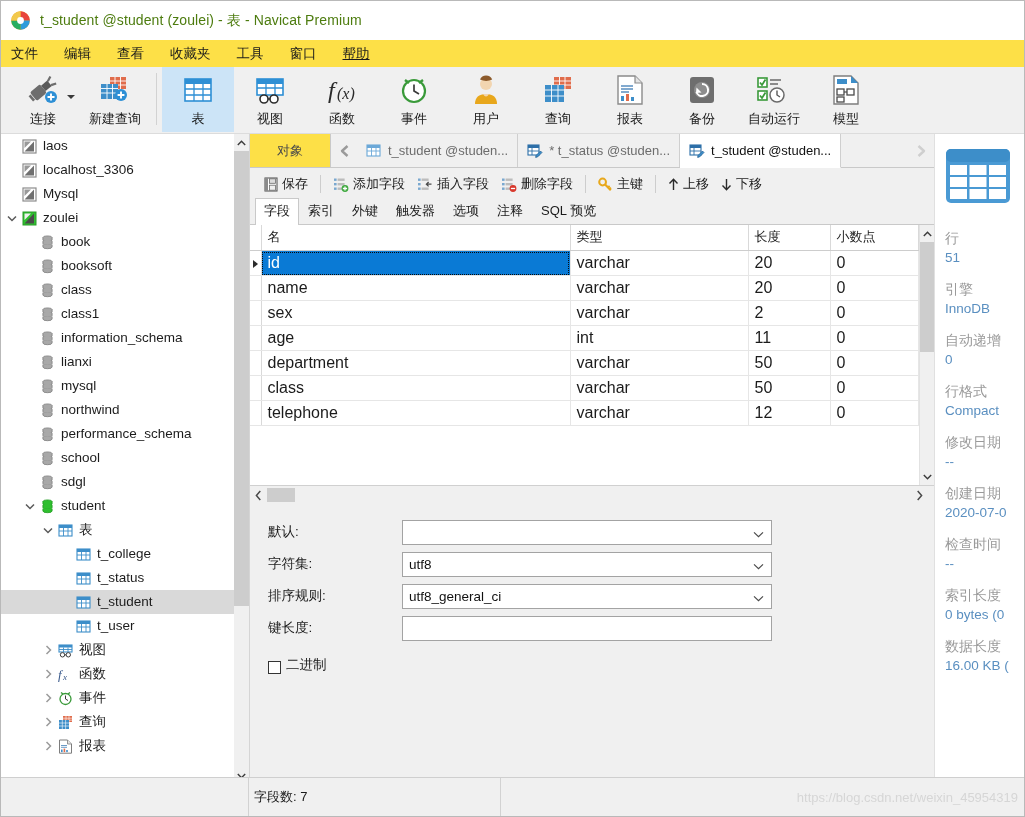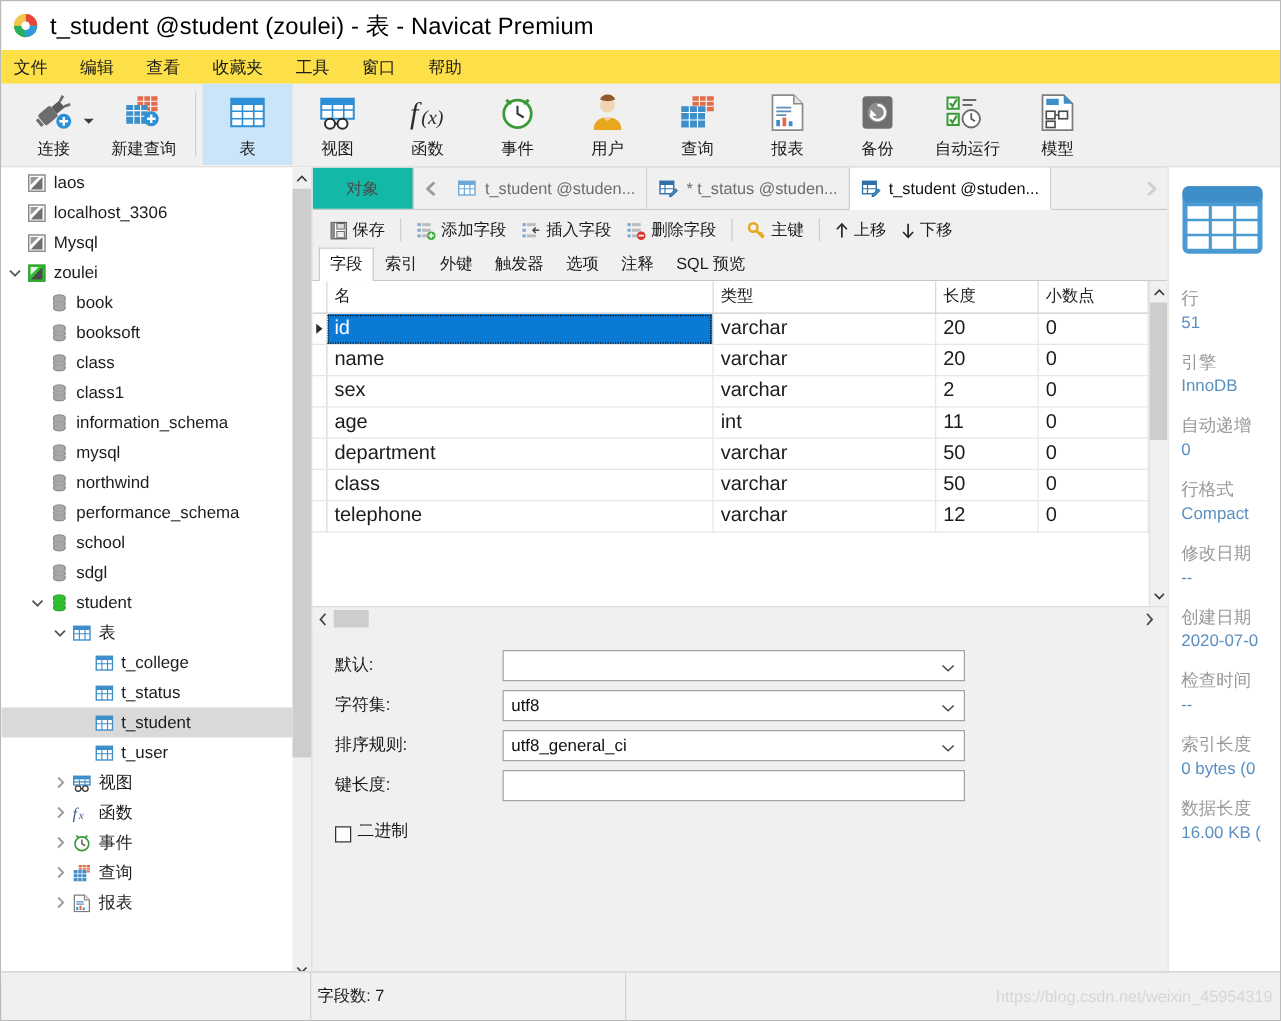--- a/index.html
+++ b/index.html
@@ -8,26 +8,26 @@
     font-family:"Liberation Sans","DejaVu Sans",sans-serif;
     font-size:13px;color:#1a1a1a;background:#ffffff;
     -webkit-font-smoothing:antialiased;
   }
   .app{position:relative;width:1025px;height:817px;border:1px solid #b9b9b9;box-sizing:border-box;overflow:hidden;background:#f0f0f0;}
 
   
   .titlebar{height:39px;background:#ffffff;display:flex;align-items:center;padding-left:9px;box-sizing:border-box;}
   .nav-logo{width:21px;height:21px;position:relative;flex:0 0 auto;margin-right:9px;}
   .nav-logo svg{display:block;}
-  .title-text{font-size:19px;color:#000000;letter-spacing:0.1px;white-space:nowrap;}
+  .title-text{font-size:14px;color:#4d7c0f;letter-spacing:0.1px;white-space:nowrap;}
 
   
   .menubar{height:27px;background:#fde047;display:flex;align-items:center;padding-left:10px;box-sizing:border-box;}
   .menuitem{font-size:13.5px;color:#1b1b1b;padding:2px 14px 2px 0;margin-right:12px;white-space:nowrap;cursor:default;}
-  .menuitem:last-child{margin-right:0;}
+  .menuitem:last-child{margin-right:0;text-decoration:underline;}
 
   
   .toolbar{height:67px;background:#f0f0f0;display:flex;align-items:flex-start;padding-left:6px;box-sizing:border-box;position:relative;border-bottom:1px solid #dcdcdc;}
   .tb-btn{width:72px;height:65px;display:flex;flex-direction:column;align-items:center;justify-content:flex-start;padding-top:6px;box-sizing:border-box;cursor:default;position:relative;}
   .tb-btn.sel{background:#cce4f7;}
   .tb-ico{height:34px;display:flex;align-items:center;justify-content:center;}
   .tb-lbl{font-size:13px;color:#1b1b1b;margin-top:3px;white-space:nowrap;}
   .tb-sep{width:1px;height:52px;background:#d2d2d2;margin:6px 5px 0 5px;}
   .tb-caret{position:absolute;right:4px;top:28px;width:0;height:0;border-left:4px solid transparent;border-right:4px solid transparent;border-top:4px solid #3a3a3a;}
 
@@ -47,21 +47,21 @@
   .tsb{position:absolute;top:0;right:0;width:15px;height:100%;background:#f0f0f0;}
   .tsb-up,.tsb-dn{position:absolute;left:0;width:15px;height:17px;display:flex;align-items:center;justify-content:center;}
   .tsb-up{top:0;}.tsb-dn{bottom:0;}
   .tsb-thumb{position:absolute;left:0;width:15px;background:#cdcdcd;}
 
   
   .center{flex:1 1 auto;display:flex;flex-direction:column;background:#f0f0f0;min-width:0;}
 
   
   .tabstrip{height:33px;display:flex;align-items:stretch;background:#f0f0f0;border-bottom:1px solid #c9c9c9;}
-  .obj-tab{width:80px;flex:0 0 80px;display:flex;align-items:center;justify-content:center;font-size:13px;color:#4a4a4a;background:#14b8a6;border-right:1px solid #c9c9c9;}
+  .obj-tab{width:80px;flex:0 0 80px;display:flex;align-items:center;justify-content:center;font-size:13px;color:#4a4a4a;background:#fde047;border-right:1px solid #c9c9c9;}
   .tab-scroll{width:26px;flex:0 0 26px;display:flex;align-items:center;justify-content:center;color:#888;background:#f0f0f0;}
   .dtab{display:flex;align-items:center;padding:0 9px;font-size:13px;color:#6d6d6d;background:#f0f0f0;border-right:1px solid #cfcfcf;max-width:176px;white-space:nowrap;overflow:hidden;cursor:default;}
   .dtab .dt-ico{flex:0 0 17px;width:17px;margin-right:5px;display:flex;align-items:center;}
   .dtab.active{background:#ffffff;color:#111;border-bottom:1px solid #fff;margin-bottom:-1px;}
   .tab-filler{flex:1 1 auto;background:#f0f0f0;}
 
   
   .actionbar{height:32px;background:#f0f0f0;display:flex;align-items:center;padding-left:8px;box-sizing:border-box;}
   .abtn{display:flex;align-items:center;font-size:13px;color:#1b1b1b;padding:3px 6px;white-space:nowrap;cursor:default;}
   .abtn .ai{margin-right:4px;display:flex;align-items:center;}
@@ -431,20 +431,35 @@
               <svg width="15" height="15" viewBox="0 0 15 15">
                 <g fill="#a8a8a8" stroke="#7e7e7e" stroke-width="0.8">
                   <ellipse cx="7.5" cy="2.6" rx="4.6" ry="1.7"></ellipse>
                   <path d="M2.9 2.6 v2.4 a4.6 1.7 0 0 0 9.2 0 V2.6"></path>
                   <path d="M2.9 6.1 v2.4 a4.6 1.7 0 0 0 9.2 0 V6.1"></path>
                   <path d="M2.9 9.6 v2.4 a4.6 1.7 0 0 0 9.2 0 V9.6"></path>
                 </g>
               </svg>
             </div>
             <span class="tlabel">information_schema</span>
+          </div>
+          <div class="tnode">
+            <div style="width: 22px; flex: 0 0 auto;"></div>
+            <div class="tw"></div>
+            <div class="tico">
+              <svg width="15" height="15" viewBox="0 0 15 15">
+                <g fill="#a8a8a8" stroke="#7e7e7e" stroke-width="0.8">
+                  <ellipse cx="7.5" cy="2.6" rx="4.6" ry="1.7"></ellipse>
+                  <path d="M2.9 2.6 v2.4 a4.6 1.7 0 0 0 9.2 0 V2.6"></path>
+                  <path d="M2.9 6.1 v2.4 a4.6 1.7 0 0 0 9.2 0 V6.1"></path>
+                  <path d="M2.9 9.6 v2.4 a4.6 1.7 0 0 0 9.2 0 V9.6"></path>
+                </g>
+              </svg>
+            </div>
+            <span class="tlabel">lianxi</span>
           </div>
           <div class="tnode">
             <div style="width: 22px; flex: 0 0 auto;"></div>
             <div class="tw"></div>
             <div class="tico">
               <svg width="15" height="15" viewBox="0 0 15 15">
                 <g fill="#a8a8a8" stroke="#7e7e7e" stroke-width="0.8">
                   <ellipse cx="7.5" cy="2.6" rx="4.6" ry="1.7"></ellipse>
                   <path d="M2.9 2.6 v2.4 a4.6 1.7 0 0 0 9.2 0 V2.6"></path>
                   <path d="M2.9 6.1 v2.4 a4.6 1.7 0 0 0 9.2 0 V6.1"></path>

